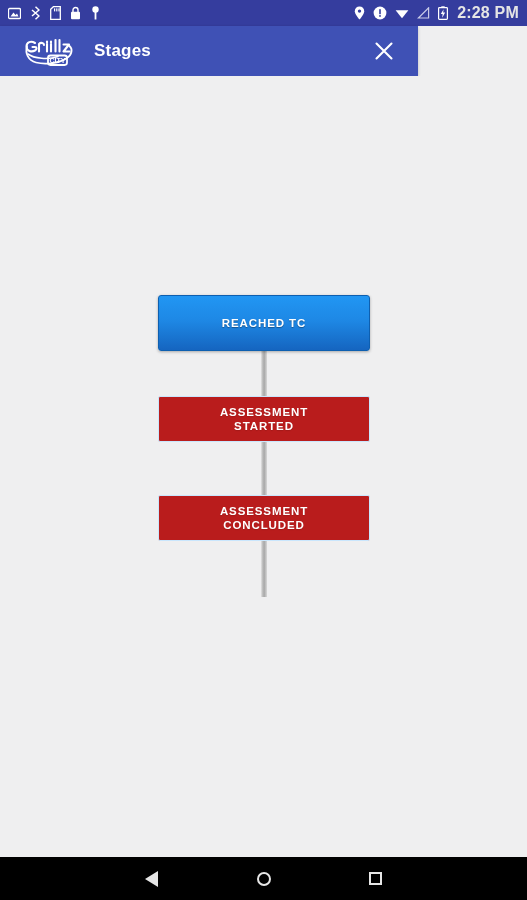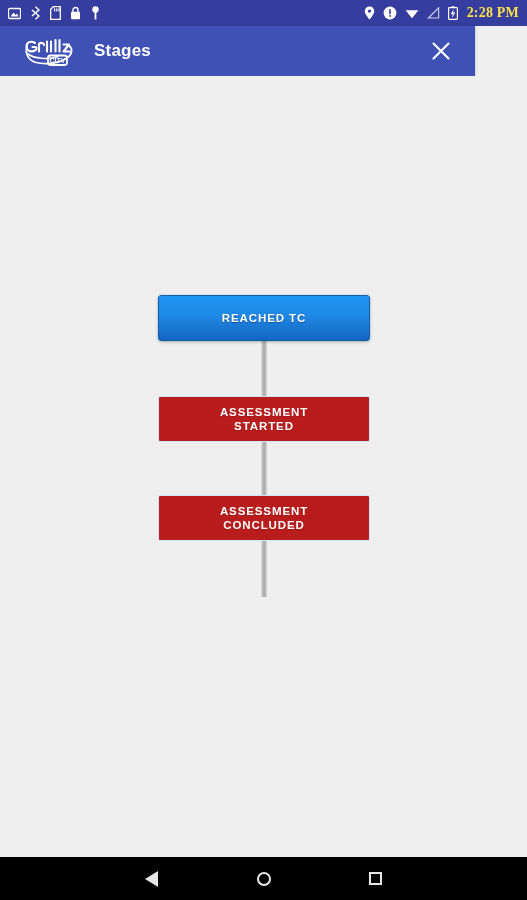--- a/index.html
+++ b/index.html
@@ -22,30 +22,29 @@
     width:527px; height:26px;
     background:#353d9e;
     display:flex; align-items:center;
     padding:0 8px;
   }
   .status-left { display:flex; align-items:center; gap:9px; }
   .status-right { margin-left:auto; display:flex; align-items:center; gap:8px; }
   .sb-ico { display:inline-flex; align-items:center; justify-content:center; }
   .sb-ico svg { display:block; }
   .status-time {
-    color:#fde047; font-size:14px; font-weight:bold;
+    color:#e5e5e5; font-size:16px; font-weight:bold;
     letter-spacing:0.2px; white-space:nowrap;
     padding-left:1px;
-    font-family:Liberation Serif, serif;
   }
 
   
   .app-bar {
     position:absolute; top:26px; left:0;
-    width:475px; height:50px;
+    width:418px; height:50px;
     background:#3f51b5;
     display:flex; align-items:center;
     padding:0 14px 0 22px;
     box-shadow:0 1px 3px rgba(0,0,0,0.22);
   }
   .brand-logo {
     width:58px; height:36px;
     position:relative;
     display:flex; align-items:center; justify-content:center;
     flex:0 0 auto;
@@ -243,21 +242,21 @@
     </div>
   </div>
 
   <div class="content">
     <div class="flow">
 
       <div class="connector" style="top:265px;height:55px;"></div>
       <div class="connector" style="top:366px;height:53px;"></div>
       <div class="connector" style="top:465px;height:56px;"></div>
 
-      <div class="node node-active" style="top:219px;height:46px;">
+      <div class="node node-active" style="top:219px;height:56px;">
         <span>REACHED TC</span>
       </div>
 
       <div class="node node-idle" style="top:320px;height:46px;">
         <span>
           <span>ASSESSMENT</span><br>
           <span>STARTED</span>
         </span>
       </div>
 

